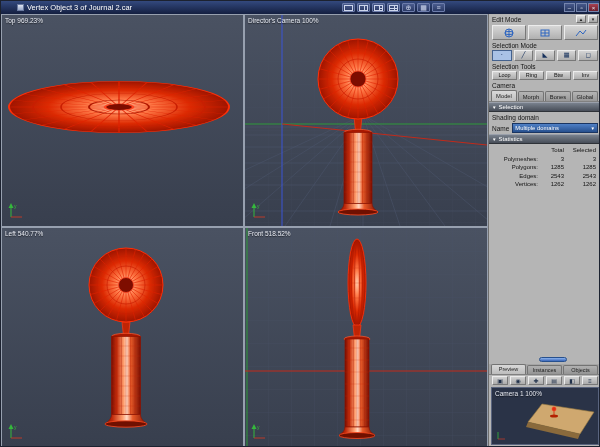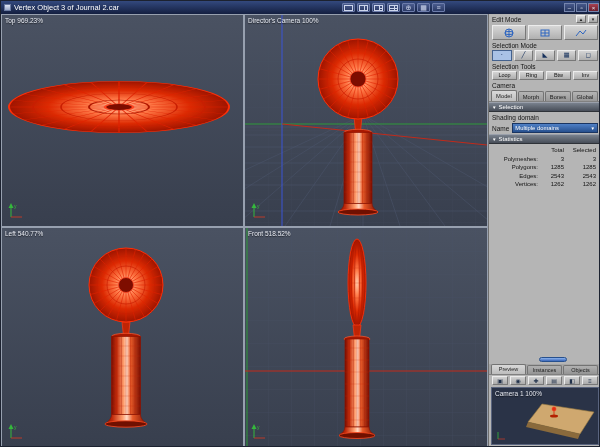--- a/index.html
+++ b/index.html
@@ -2,21 +2,21 @@
 <html><head>
 <meta charset="utf-8">
 <style>
   * { margin:0; padding:0; box-sizing:border-box; }
   html,body { background:#555; }
   body { font-family:"Liberation Sans","DejaVu Sans",sans-serif; }
   .app { position:relative; width:600px; height:447px; overflow:hidden; background:#b5b5b5; border:1px solid #1c2230; }
 
   
   .titlebar { position:absolute; left:0; top:0; width:600px; height:13px;
-    background:linear-gradient(#33497e,#141f40); display:flex; align-items:center; gap:3px; padding:0 3px; }
+    background:linear-gradient(#33497e,#141f40); display:flex; align-items:center; gap:3px; padding:0 16px; }
   .tb-icon { width:7px; height:7px; background:linear-gradient(#dfe5f2,#9aa8c8); border:1px solid #6a7aa0; }
   .tb-title { color:#fff; font-size:7.5px; white-space:nowrap; }
   .tb-tools { position:absolute; left:341px; top:2px; display:flex; gap:2px; align-items:center; }
   .tb-btn { width:13px; height:9px; background:linear-gradient(#4a5c8e,#2b3a66); border:1px solid #6d7dab;
     border-radius:1px; display:flex; align-items:center; justify-content:center; padding:0; cursor:pointer; }
   .licon { width:9px; height:6px; border:1px solid #cdd6ec; position:relative; display:block; }
   .licon.v::before { content:""; position:absolute; left:3.5px; top:0; bottom:0; width:1px; background:#cdd6ec; }
   .licon.h::after { content:""; position:absolute; top:2px; left:0; right:0; height:1px; background:#cdd6ec; }
   .licon.r::after { content:""; position:absolute; top:2px; left:3.5px; right:0; height:1px; background:#cdd6ec; }
   .tb-glyph { color:#cdd6ec; font-size:7px; line-height:1; }

